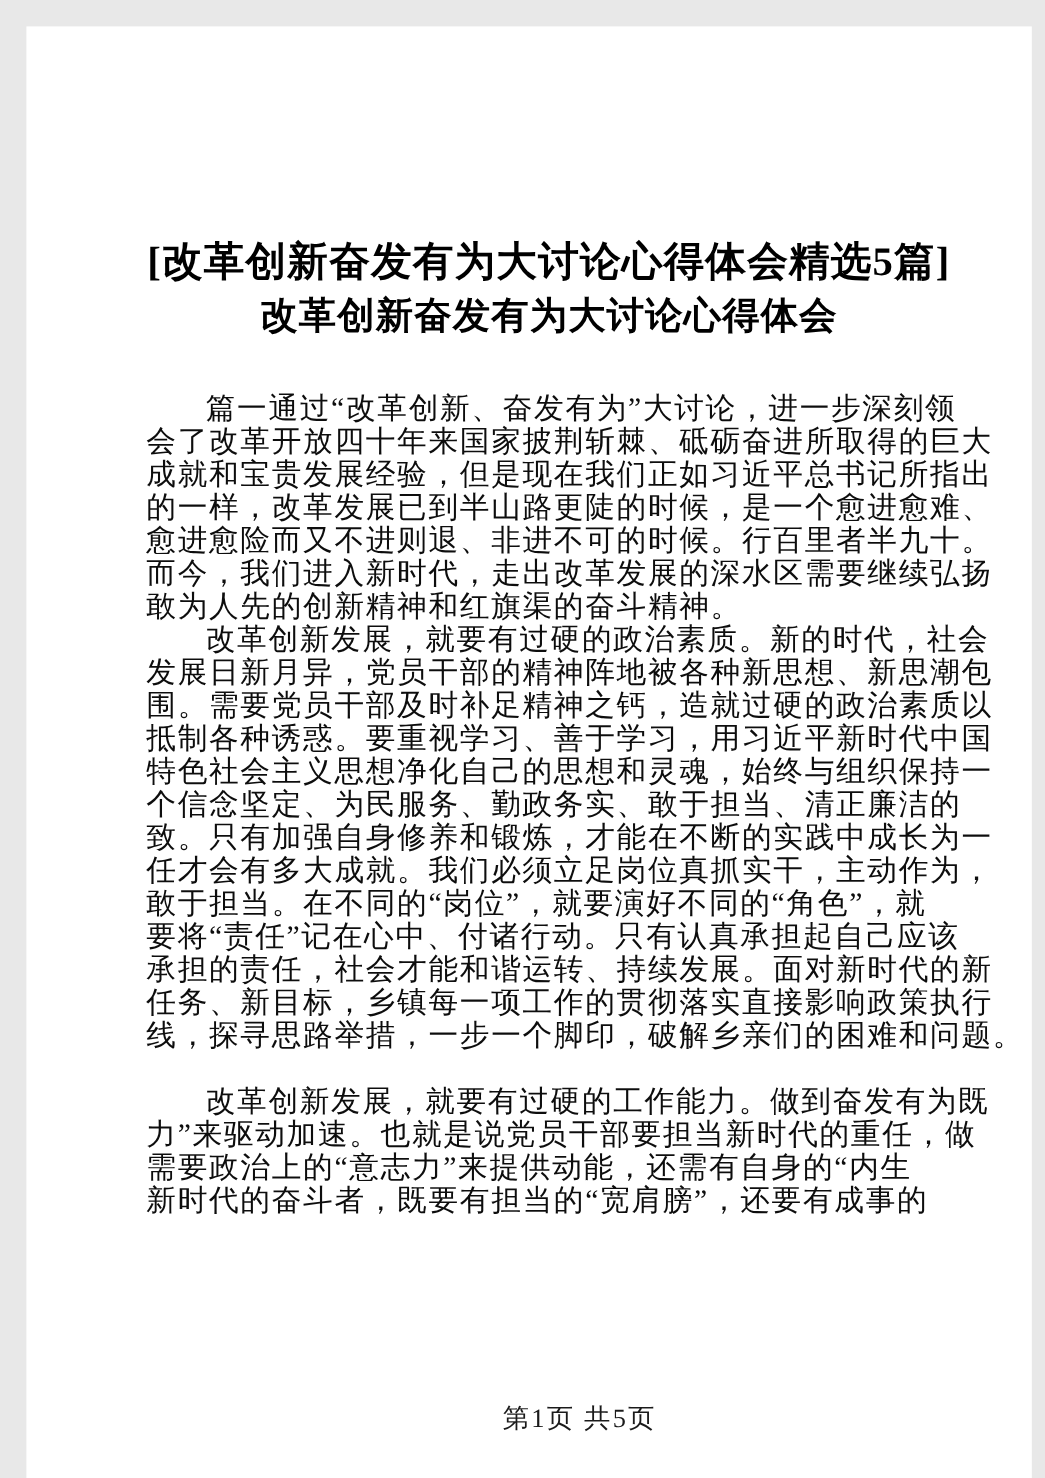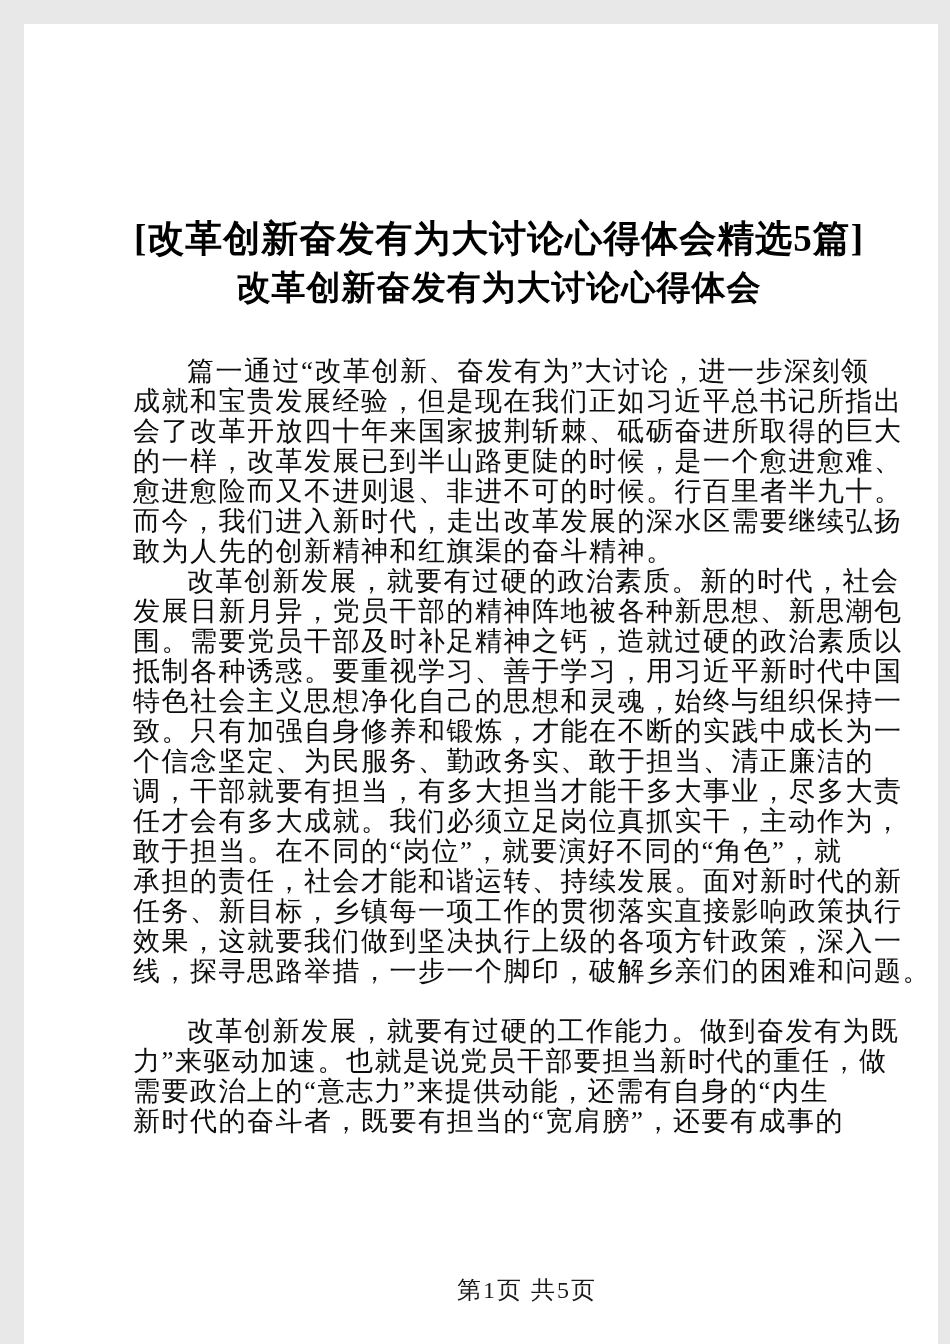--- a/index.html
+++ b/index.html
@@ -77,39 +77,38 @@
   }
 </style>
 </head>
 <body>
 
 <div class="page">
   <div class="title">[改革创新奋发有为大讨论心得体会精选5篇]</div>
   <div class="subtitle">改革创新奋发有为大讨论心得体会</div>
   <div class="body-text">
       <div class="line first">篇一通过“改革创新、奋发有为”大讨论，进一步深刻领</div>
+      <div class="line">会了改革开放四十年来国家披荆斩棘、砥砺奋进所取得的巨大</div>
       <div class="line">成就和宝贵发展经验，但是现在我们正如习近平总书记所指出</div>
-      <div class="line">会了改革开放四十年来国家披荆斩棘、砥砺奋进所取得的巨大</div>
       <div class="line">的一样，改革发展已到半山路更陡的时候，是一个愈进愈难、</div>
       <div class="line">愈进愈险而又不进则退、非进不可的时候。行百里者半九十。</div>
       <div class="line">而今，我们进入新时代，走出改革发展的深水区需要继续弘扬</div>
       <div class="line">敢为人先的创新精神和红旗渠的奋斗精神。</div>
       <div class="line first">改革创新发展，就要有过硬的政治素质。新的时代，社会</div>
       <div class="line">发展日新月异，党员干部的精神阵地被各种新思想、新思潮包</div>
       <div class="line">围。需要党员干部及时补足精神之钙，造就过硬的政治素质以</div>
       <div class="line">抵制各种诱惑。要重视学习、善于学习，用习近平新时代中国</div>
       <div class="line">特色社会主义思想净化自己的思想和灵魂，始终与组织保持一</div>
+      <div class="line">个信念坚定、为民服务、勤政务实、敢于担当、清正廉洁的</div>
       <div class="line">致。只有加强自身修养和锻炼，才能在不断的实践中成长为一</div>
-      <div class="line">个信念坚定、为民服务、勤政务实、敢于担当、清正廉洁的</div>
-      <div class="line">调，干部就要有担当，有多大担当才能干多大事业，尽多大责</div>
       <div class="line">任才会有多大成就。我们必须立足岗位真抓实干，主动作为，</div>
       <div class="line">敢于担当。在不同的“岗位”，就要演好不同的“角色”，就</div>
+      <div class="line">要将“责任”记在心中、付诸行动。只有认真承担起自己应该</div>
       <div class="line">承担的责任，社会才能和谐运转、持续发展。面对新时代的新</div>
       <div class="line">任务、新目标，乡镇每一项工作的贯彻落实直接影响政策执行</div>
-      <div class="line">效果，这就要我们做到坚决执行上级的各项方针政策，深入一</div>
       <div class="line">线，探寻思路举措，一步一个脚印，破解乡亲们的困难和问题。</div>
       <div class="line blank"></div>
       <div class="line first">改革创新发展，就要有过硬的工作能力。做到奋发有为既</div>
       <div class="line">力”来驱动加速。也就是说党员干部要担当新时代的重任，做</div>
       <div class="line">需要政治上的“意志力”来提供动能，还需有自身的“内生</div>
       <div class="line">新时代的奋斗者，既要有担当的“宽肩膀”，还要有成事的</div>
     </div>
   <div class="footer">
     <span>第1页 共5页</span>
   </div>

